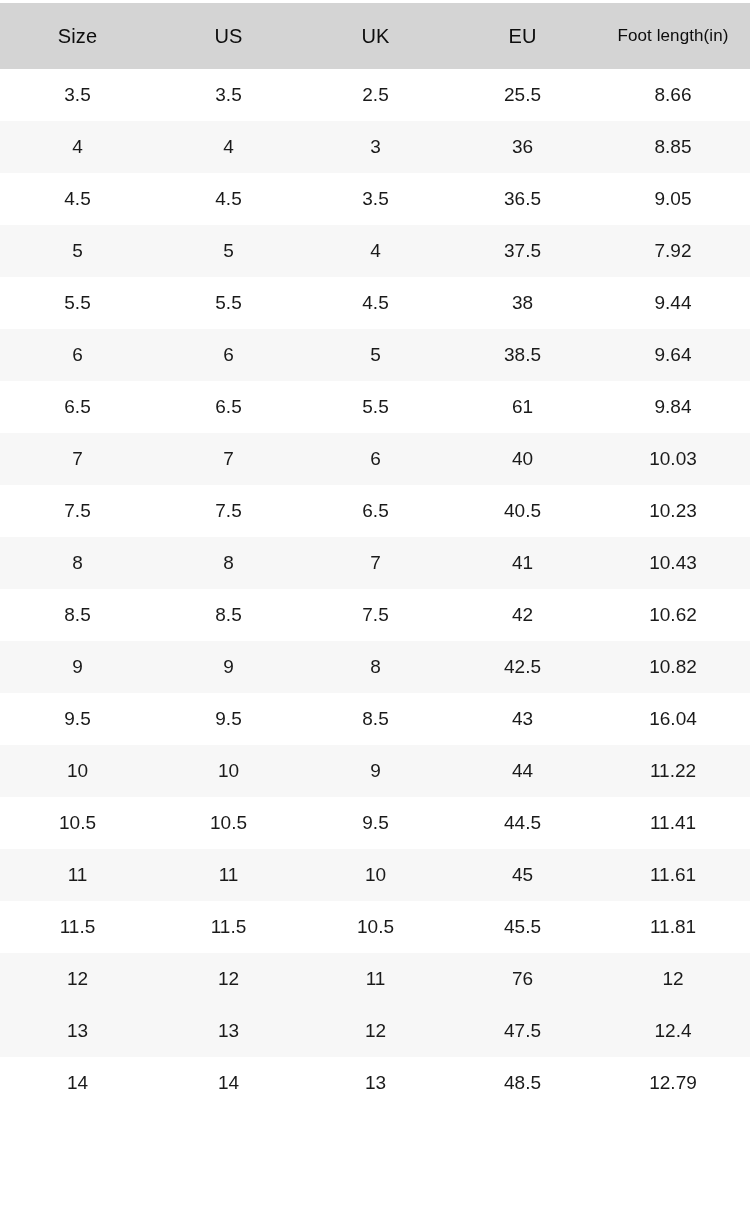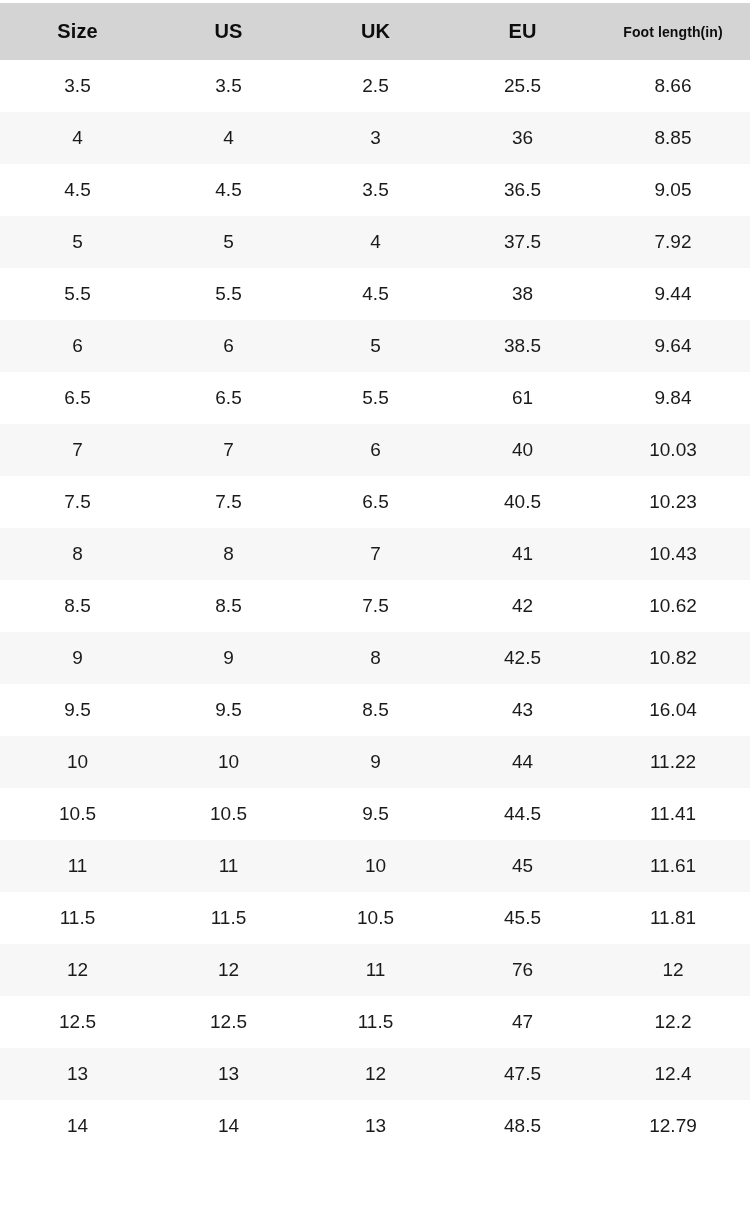--- a/index.html
+++ b/index.html
@@ -25,32 +25,32 @@
   #size-chart-table col.c-size   { width: 155px; }
   #size-chart-table col.c-us     { width: 147px; }
   #size-chart-table col.c-uk     { width: 147px; }
   #size-chart-table col.c-eu     { width: 147px; }
   #size-chart-table col.c-foot   { width: 154px; }
 
   thead tr {
     background: #d4d4d4;
   }
   thead th {
-    height: 57px;
+    height: 66px;
     padding: 4px;
     font-size: 20px;
-    font-weight: bold;
+    font-weight: normal;
     color: #0d0d0d;
     text-align: center;
     letter-spacing: 0.1px;
     vertical-align: middle;
     border: none;
   }
   thead th.foot-head {
-    font-size: 14px;
+    font-size: 17px;
   }
 
   tbody tr {
     height: 52px;
   }
   tbody tr.row-odd  { background: #ffffff; }
   tbody tr.row-even { background: #f7f7f7; }
 
   tbody td {
     height: 52px;
@@ -211,27 +211,20 @@
         <td>45.5</td>
         <td>11.81</td>
       </tr>
       <tr class="row-even">
         <td>12</td>
         <td>12</td>
         <td>11</td>
         <td>76</td>
         <td>12</td>
       </tr>
-      <tr class="row-odd">
-        <td>12.5</td>
-        <td>12.5</td>
-        <td>11.5</td>
-        <td>47</td>
-        <td>12.2</td>
-      </tr>
       <tr class="row-even">
         <td>13</td>
         <td>13</td>
         <td>12</td>
         <td>47.5</td>
         <td>12.4</td>
       </tr>
       <tr class="row-odd">
         <td>14</td>
         <td>14</td>

